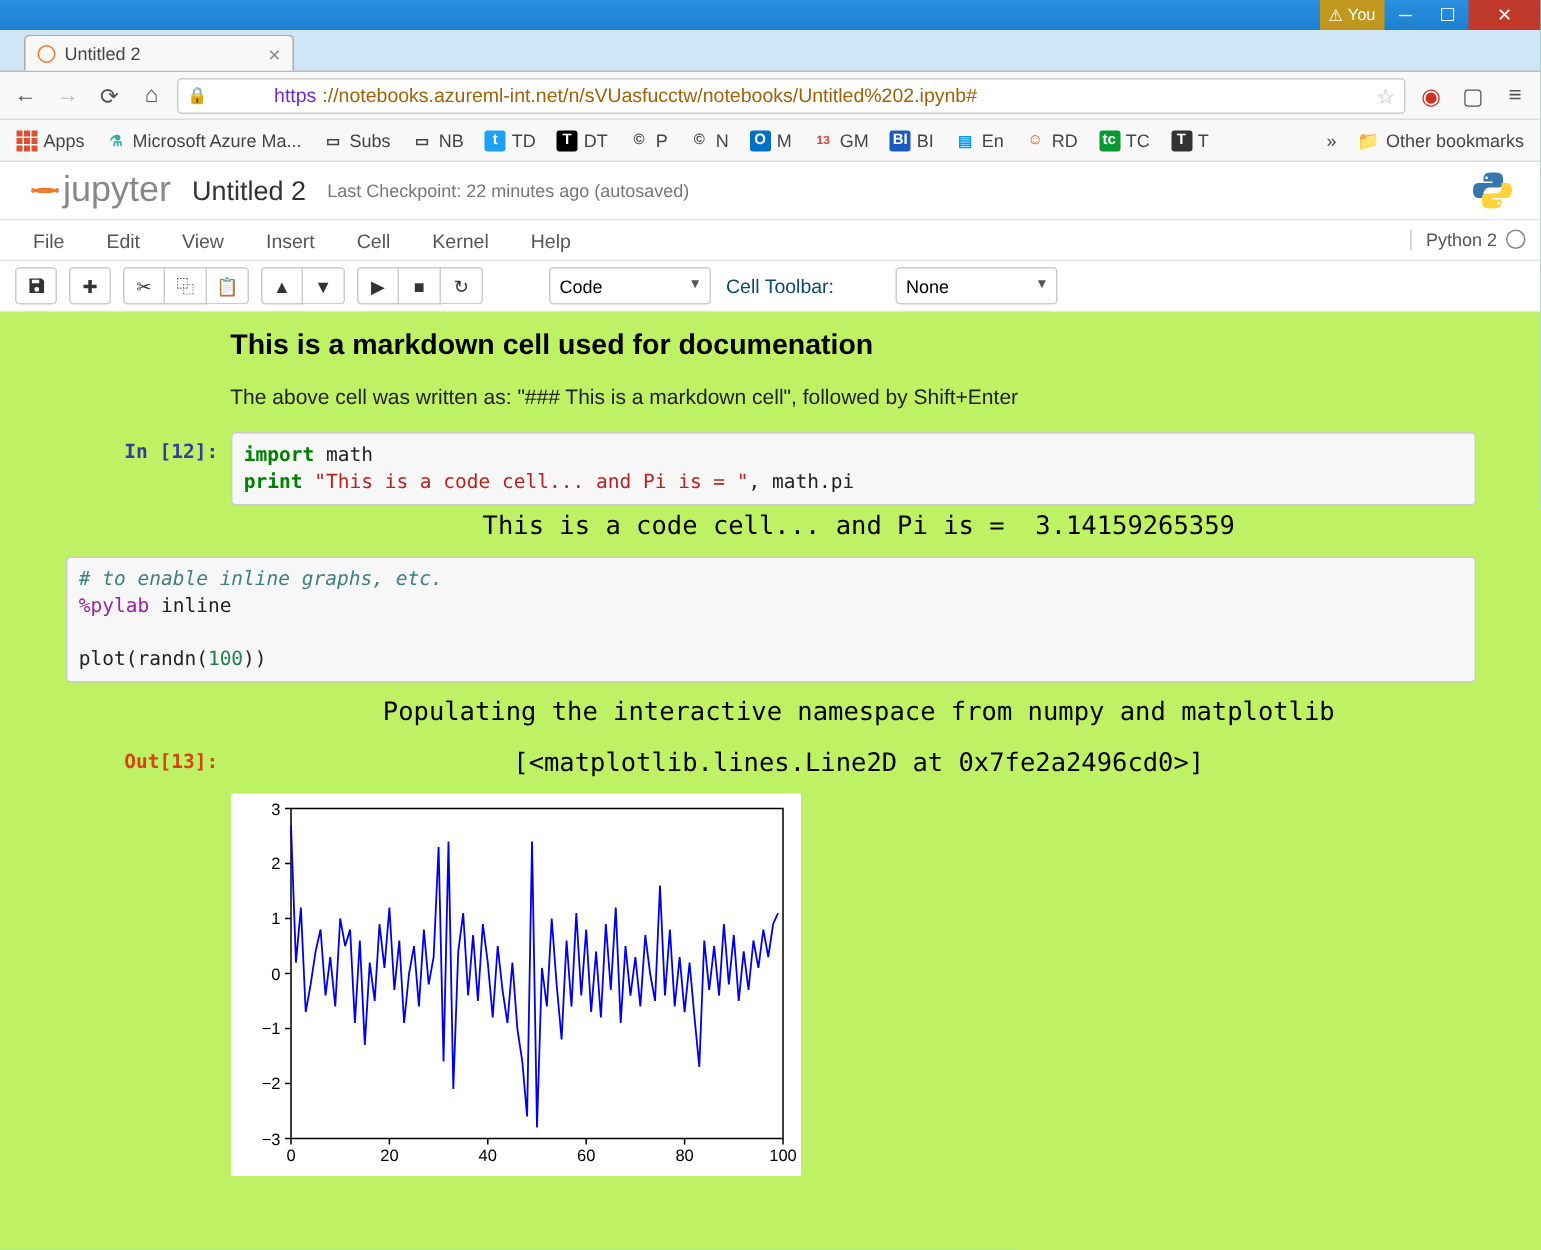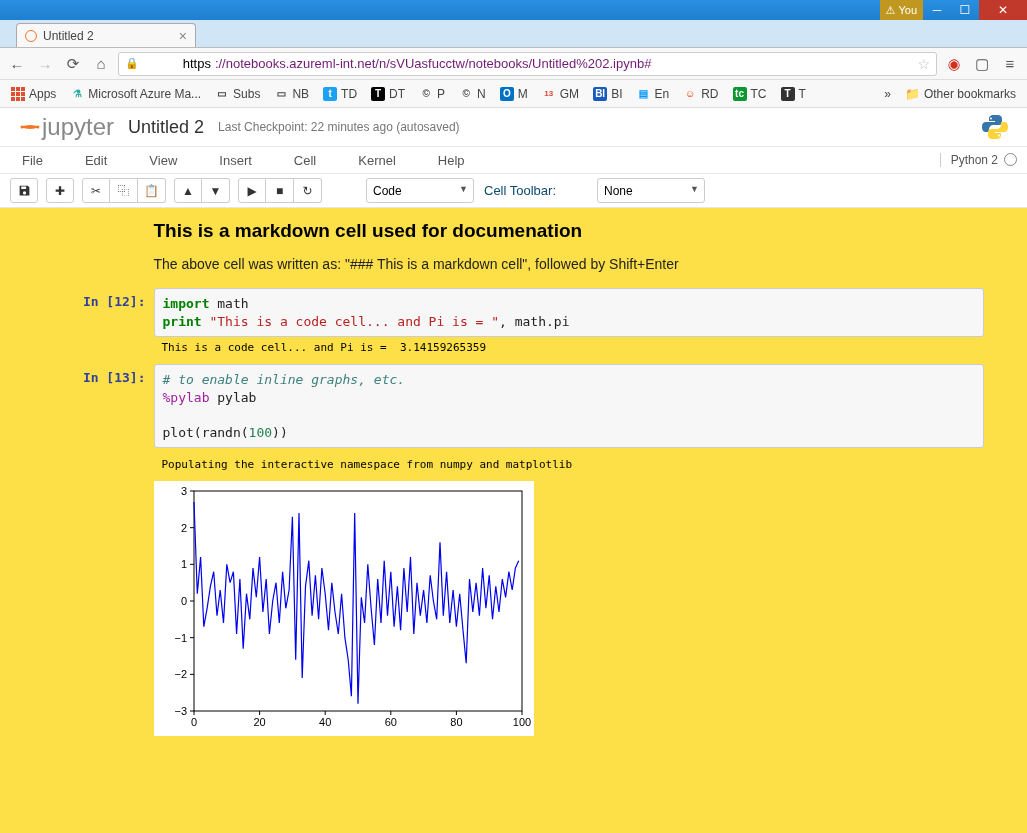--- a/index.html
+++ b/index.html
@@ -11,61 +11,61 @@
 .titlebar .winbtn.close { background: #c0392b; width: 48px; }
 .tab-strip { height: 28px; background: #d0e5f5; display: flex; align-items: flex-end; padding-left: 16px; border-bottom: 1px solid #bbb; }
 .chrome-tab { background: #f8f8f8; border: 1px solid #aaa; border-bottom: none; border-radius: 4px 4px 0 0; height: 24px; width: 180px; display: flex; align-items: center; padding: 0 8px; font-size: 12px; color: #444; gap: 6px; position: relative; }
 .chrome-tab .tab-close { margin-left: auto; color: #888; font-size: 14px; }
 .jupyter-favicon { width: 12px; height: 12px; border: 1.5px solid #f37726; border-radius: 50%; position: relative; }
 .url-bar { height: 32px; background: #f8f8f8; display: flex; align-items: center; padding: 0 6px; gap: 6px; border-bottom: 1px solid #ddd; }
 .url-bar .nav-btn { width: 22px; height: 22px; display: flex; align-items: center; justify-content: center; color: #555; font-size: 15px; }
 .url-bar .nav-btn.disabled { color: #bbb; }
 .omnibox { flex: 1; height: 24px; border: 1px solid #ccc; border-radius: 3px; background: #fff; display: flex; align-items: center; padding: 0 6px; font-size: 13px; gap: 4px; }
 .omnibox .lock { color: #2a8f2a; font-size: 11px; }
-.omnibox .https { color: #000000; padding-left: 40px; }
-.omnibox .rest { color: #701a75; }
+.omnibox .https { color: #6d28d9; padding-left: 40px; }
+.omnibox .rest { color: #a16207; }
 .bookmark-bar { height: 28px; background: #f8f8f8; display: flex; align-items: center; padding: 0 6px; gap: 4px; border-bottom: 1px solid #ddd; font-size: 12px; color: #444; overflow: hidden; }
 .bm-item { display: flex; align-items: center; gap: 4px; padding: 3px 5px; white-space: nowrap; }
 .bm-icon { width: 14px; height: 14px; display: inline-flex; align-items: center; justify-content: center; font-size: 10px; font-weight: bold; border-radius: 2px; }
 .jupyter-area { flex: 1; background: #fff; display: flex; flex-direction: column; overflow: hidden; }
 .jupyter-header { height: 38px; display: flex; align-items: center; padding: 0 18px; gap: 14px; justify-content: flex-end; }
 .jupyter-logo { font-size: 24px; color: #888; font-family: 'Helvetica Neue', Arial; display: flex; align-items: center; gap: 4px; }
 .jupyter-logo .circ { width: 20px; height: 20px; position: relative; }
 .jupyter-logo .circ::before, .jupyter-logo .circ::after { content: ''; position: absolute; left: 0; width: 20px; height: 8px; border: 2.5px solid #f37726; border-radius: 50%; }
 .jupyter-logo .circ::before { top: 0; border-bottom-color: transparent; border-left-color: transparent; border-right-color: transparent; transform: rotate(180deg);}
 .jupyter-logo .circ::after { bottom: 0; border-bottom-color: transparent; border-left-color: transparent; border-right-color: transparent;}
 .notebook-title { font-size: 18px; color: #333; }
 .checkpoint { font-size: 12px; color: #777; }
 .python-logo { margin-left: auto; display:flex; }
-.menubar { height: 28px; border-top: 1px solid #e7e7e7; border-bottom: 1px solid #e7e7e7; display: flex; align-items: center; padding: 0 10px; gap: 18px; font-size: 13px; color: #555; }
+.menubar { height: 28px; border-top: 1px solid #e7e7e7; border-bottom: 1px solid #e7e7e7; display: flex; align-items: center; padding: 0 10px; gap: 4px; font-size: 13px; color: #555; }
 .menubar .menu-item { padding: 4px 12px; }
 .menubar .kernel-ind { margin-left: auto; display: flex; gap: 6px; font-size: 12px; border-left:1px solid #ccc; padding-left:10px;}
 .kernel-circle { width: 13px; height: 13px; border: 1.5px solid #888; border-radius: 50%; }
 .toolbar { height: 34px; border-bottom: 1px solid #e7e7e7; display: flex; align-items: center; padding: 3px 10px; gap: 0; }
 .tb-group { display: flex; margin-right: 8px; }
 .tb-btn { width: 28px; height: 25px; border: 1px solid #ccc; background: #fff; display: flex; align-items: center; justify-content: center; font-size: 12px; color: #333; }
 .tb-group .tb-btn:not(:first-child) { border-left: none; }
 .tb-group .tb-btn:first-child { border-radius: 3px 0 0 3px; }
 .tb-group .tb-btn:last-child { border-radius: 0 3px 3px 0; }
 .tb-group .tb-btn:only-child { border-radius: 3px; }
 .tb-select { height: 25px; border: 1px solid #ccc; background: #fff; font-size: 12px; padding: 0 20px 0 6px; border-radius: 3px; min-width: 108px; appearance: none; position: relative; display:flex; align-items:center;}
 .tb-select-wrap { position: relative; display:inline-flex;padding-left:36px;}
 .tb-select-wrap::after { content: '▼'; position: absolute; right: 6px; top: 6px; font-size: 9px; color: #555; pointer-events: none; }
 .toolbar-label { font-size: 13px; color: #0c4a6e; margin: 0 5px 0 10px; }
-.notebook-content { flex: 1; overflow-y: scroll; background: #fde047; padding: 12px 0 0 0; position:relative;}
+.notebook-content { flex: 1; overflow-y: scroll; background: #bef264; padding: 12px 0 0 0; position:relative;}
 .notebook-inner { max-width: 960px; margin: 0 auto; padding:0 10px;}
 .cell { display: flex; margin-bottom: 6px; }
 .prompt-col { width: 110px; text-align: right; padding: 6px 8px 0 0; font-family: monospace; font-size: 13px; flex-shrink: 0; }
 .in-prompt { color: #303F9F; font-weight: bold; }
 .out-prompt { color: #D84315; font-weight: bold; }
 .cell-body { flex: 1; }
 .md-cell h3 { font-size: 19px; font-weight: bold; margin-bottom: 14px; }
 .md-cell p { font-size: 14px; color: #222; margin-bottom: 10px; }
 .input-area { border: 1px solid #ccc; border-radius: 3px; background: #f7f7f7; padding: 6px 8px; font-family: monospace; font-size: 13px; white-space: pre; line-height: 1.35; color: #222; }
-.output-area { font-family: monospace; font-size: 11px; padding: 4px 0 4px 8px; white-space: pre; }
+.output-area { font-family: monospace; font-size: 17px; padding: 4px 0 4px 8px; white-space: pre; text-align: center; }
 .kw { color: #008000; font-weight: bold; }
 .str { color: #BA2121; }
 .cm { color: #408080; font-style: italic; }
 .mag { color: #A020A0; }
 .num { color: #208050; }
 .chart { background: #fff; }
 .chart-line { stroke: #0000ee; stroke-width: 1.2; fill: none; }
 .tick-label { font-size: 11px; fill: #000; font-family: sans-serif; }
 .star-icon { color:#bbb; font-size:14px; margin-left:4px;}
 .grid3 { display:inline-grid; grid-template-columns:repeat(3,4px); grid-template-rows:repeat(3,4px); gap:1px;}
@@ -267,36 +267,41 @@
       <div class="cell">
         <div class="prompt-col in-prompt">In [12]:</div>
         <div class="cell-body">
           <div class="input-area"><span class="kw">import</span><span> math</span>
 <span class="kw">print</span><span class="str"> "This is a code cell... and Pi is = "</span><span>, math.pi</span></div>
           <div class="output-area">This is a code cell... and Pi is =  3.14159265359</div>
         </div>
       </div>
 
       <div class="cell">
-        <div class="prompt-col in-prompt">In [13]:</div>
         <div class="cell-body">
           <div class="input-area"><span class="cm"># to enable inline graphs, etc.</span>
-<span class="mag">%pylab</span><span> pylab</span>
+<span class="mag">%pylab</span><span> inline</span>
 
 <span>plot(randn(</span><span class="num">100</span><span>))</span></div>
         </div>
       </div>
 
       <div class="cell">
         <div class="prompt-col"></div>
         <div class="cell-body">
           <div class="output-area">Populating the interactive namespace from numpy and matplotlib</div>
         </div>
       </div>
 
+      <div class="cell">
+        <div class="prompt-col out-prompt">Out[13]:</div>
+        <div class="cell-body">
+          <div class="output-area">[&lt;matplotlib.lines.Line2D at 0x7fe2a2496cd0&gt;]</div>
+        </div>
+      </div>
 
       <div class="cell">
         <div class="prompt-col"></div>
         <div class="cell-body">
           <svg id="plot-svg" class="chart" width="380" height="255">
                 <rect x="40" y="10" width="328" height="220" fill="none" stroke="#000" stroke-width="1"></rect>
                 <line x1="36" y1="230" x2="40" y2="230" stroke="#000"></line>
                 <text x="33" y="234" text-anchor="end" class="tick-label">−3</text>
                 <line x1="36" y1="193.33333333333334" x2="40" y2="193.33333333333334" stroke="#000"></line>
                 <text x="33" y="197.33333333333334" text-anchor="end" class="tick-label">−2</text>

